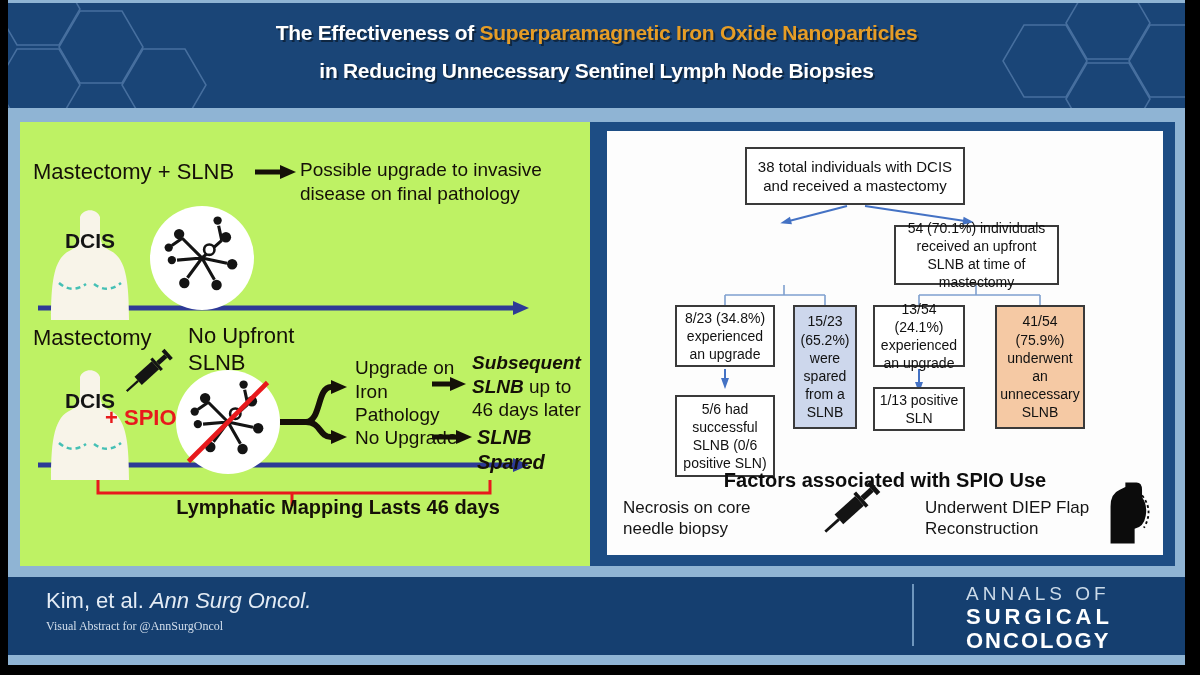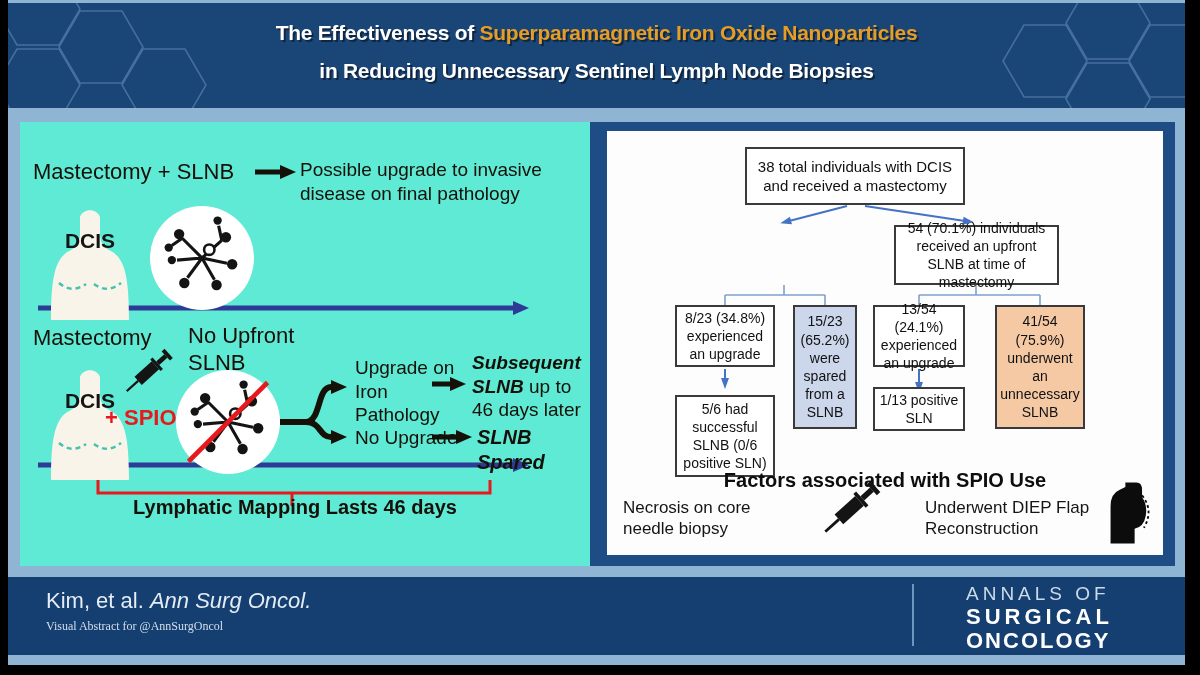--- a/index.html
+++ b/index.html
@@ -12,29 +12,29 @@
   .titlebar svg.hexes{position:absolute;left:0;top:0;}
   .title-text{position:relative;text-align:center;padding-top:11px;
     font-weight:bold;font-size:21px;line-height:38px;color:#fff;letter-spacing:-0.3px;
     text-shadow:2px 2px 0 rgba(0,0,0,0.45);}
   .title-highlight{color:#e69d26;}
 
   
   .body{position:absolute;left:12px;top:122px;width:1155px;height:444px;background:#1d4d84;}
 
   
-  .orange-panel{position:absolute;left:0;top:0;width:570px;height:444px;background:#5eead4;color:#151008;}
+  .orange-panel{position:absolute;left:0;top:0;width:570px;height:444px;background:#bef264;color:#151008;}
   .op-abs{position:absolute;}
   .op-label{font-size:22px;color:#151008;}
   .op-small{font-size:19px;line-height:1.24;}
   .bold-italic{font-weight:bold;font-style:italic;}
   .spio{color:#e8191c;font-size:22px;font-weight:bold;}
   .dcis-label{position:absolute;left:0;top:24px;width:100%;text-align:center;font-size:21px;font-weight:600;color:#141414;}
   .torso{position:absolute;}
-  .bracket-label{font-size:20px;font-weight:bold;text-align:center;}
+  .bracket-label{font-size:20px;font-weight:bold;text-align:right;}
 
   
   .white-panel{position:absolute;left:587px;top:9px;width:556px;height:424px;background:#fdfdfd;}
   .flow-box{position:absolute;background:#fff;border:2px solid #3a3a3a;color:#111;
     display:flex;align-items:center;justify-content:center;text-align:center;
     font-size:14px;line-height:1.3;padding:2px;box-sizing:border-box;}
   .flow-box.blue{background:#cdd7ec;}
   .flow-box.orange{background:#f5c9a4;}
   .factors-heading{position:absolute;left:0;top:338px;width:100%;text-align:center;
     font-size:20px;font-weight:bold;color:#0d0d0d;}

